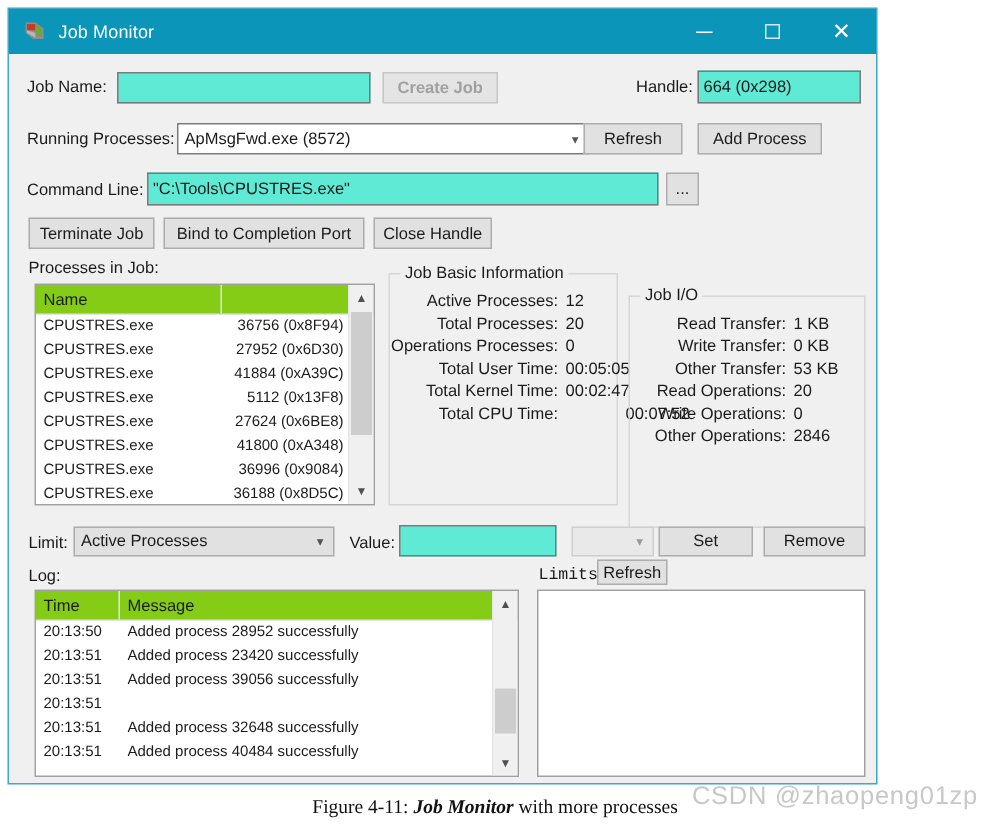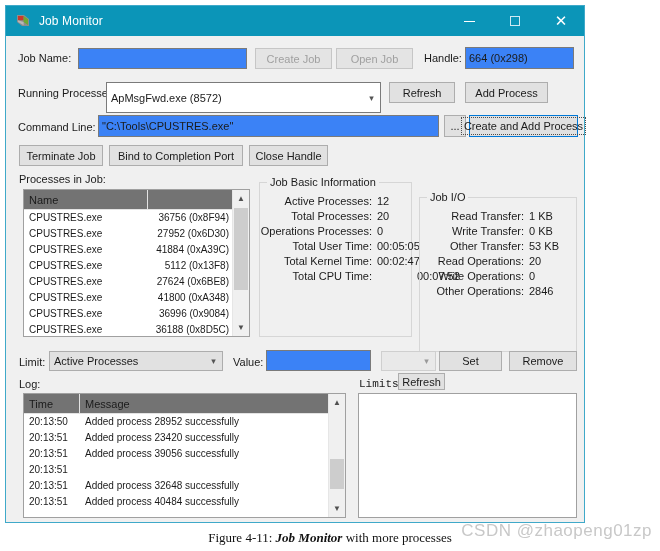--- a/index.html
+++ b/index.html
@@ -77,21 +77,21 @@
 
   .lbl {
     position: absolute;
     font-size: 11px;
     color: #1b1b1b;
     white-space: nowrap;
   }
 
   .tb {
     position: absolute;
-    background: #3b82f6;
+    background: #5eead4;
     border: 1px solid #7a7a7a;
     box-sizing: border-box;
     font-family: "Liberation Sans", sans-serif;
     font-size: 11px;
     color: #1b1b1b;
     padding: 0 3px;
     display: flex;
     align-items: center;
     overflow: hidden;
     white-space: nowrap;
@@ -198,21 +198,21 @@
     position: absolute;
     background: #ffffff;
     border: 1px solid #a0a0a0;
     box-sizing: border-box;
     overflow: hidden;
   }
   .lv-header {
     position: absolute;
     left: 0; right: 0; top: 0;
     height: 19px;
-    background: #737373;
+    background: #84cc16;
     border-bottom: 1px solid #e3e3e3;
     font-size: 11px;
   }
   .lv-header .hc {
     position: absolute;
     top: 0; bottom: 0;
     display: flex;
     align-items: center;
     border-right: 1px solid #e3e3e3;
     box-sizing: border-box;
@@ -319,39 +319,35 @@
     </div>
     <div class="wbtn" id="wbtn-close">
       <span class="glyph">✕</span>
     </div>
   </div>
 
   <div id="client">
 
     <span class="lbl" style="left:12px; top:16px;">Job Name:</span>
     <div class="tb" style="left:72px; top:12px; width:169px; height:21px;"></div>
-    <div class="btn disabled" style="left:249px; top:12px; width:77px; height:21px;">Create Job</div>
-    <div class="btn disabled" style="left:330px; top:12px; width:77px; height:21px;">Open Job</div>
+    <div class="btn disabled" style="left:249px; top:12px; width:77px; height:21px;font-weight:bold;">Create Job</div>
     <span class="lbl" style="left:418px; top:16px;">Handle:</span>
     <div class="tb" style="left:459px; top:11px; width:109px; height:22px;">664 (0x298)</div>
 
     <span class="lbl" style="left:12px; top:51px;">Running Processes:</span>
-    <div class="combo" style="left:100px; top:46px; width:275px; height:31px;">
+    <div class="combo" style="left:112px; top:46px; width:275px; height:21px;">
       <span>ApMsgFwd.exe (8572)</span>
       <span class="arrow">▾</span>
     </div>
     <div class="btn" style="left:383px; top:46px; width:66px; height:21px;">Refresh</div>
     <div class="btn" style="left:459px; top:46px; width:83px; height:21px;">Add Process</div>
 
     <span class="lbl" style="left:12px; top:85px;">Command Line:</span>
     <div class="tb" style="left:92px; top:79px; width:341px; height:22px;">"C:\Tools\CPUSTRES.exe"</div>
     <div class="btn" style="left:438px; top:79px; width:22px; height:22px;">...</div>
-    <div class="btn focused" style="left:463px; top:79px; width:109px; height:22px;">
-      <span class="inner">Create and Add Process</span>
-    </div>
 
     <div class="btn" style="left:13px; top:109px; width:84px; height:21px;">Terminate Job</div>
     <div class="btn" style="left:243px; top:109px; width:79px; height:21px;">Close Handle</div>
     <div class="btn" style="left:103px; top:109px; width:134px; height:21px;">Bind to Completion Port</div>
 
     <span class="lbl" style="left:13px; top:137px;">Processes in Job:</span>
     <div class="listview" style="left:17px; top:153px; width:227px; height:148px;">
       <div class="lv-header">
         <div class="hc" style="left:0; width:124px;">Name</div>
       </div>

